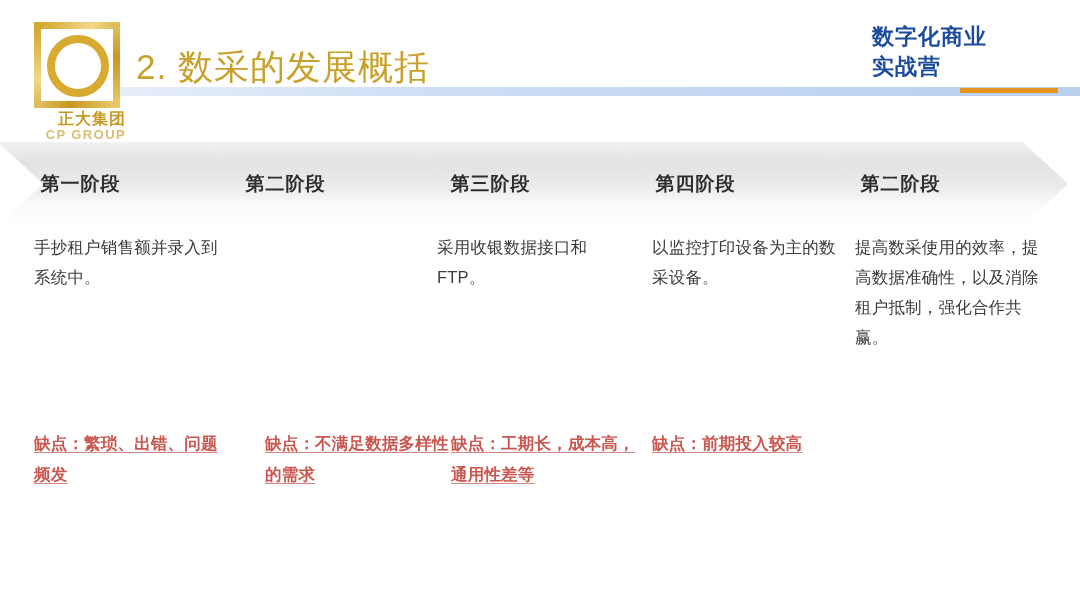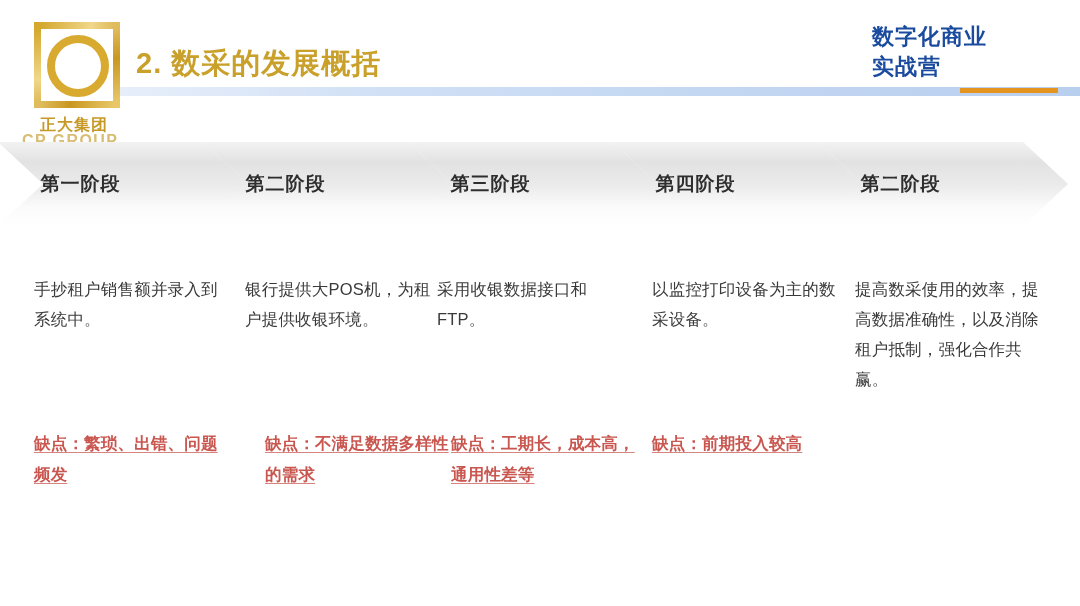--- a/index.html
+++ b/index.html
@@ -52,44 +52,44 @@
     left: 13px;
     top: 13px;
     width: 46px;
     height: 46px;
     border-radius: 50%;
     border: 8px solid #d8aa30;
     background: #ffffff;
     box-sizing: content-box;
   }
   .logo-cn {
-    text-align: center;
+    text-align: right;
     font-size: 16px;
     font-weight: bold;
     letter-spacing: 1px;
     color: #c79a28;
     line-height: 18px;
-    margin-top: 14px;
+    margin-top: 8px;
   }
   .logo-en {
-    text-align: left;
-    font-size: 16px;
+    text-align: right;
+    font-size: 13px;
     font-weight: bold;
     letter-spacing: 1.4px;
     color: #d9bd72;
     line-height: 14px;
   }
 
   
   #page-title {
     position: absolute;
     left: 136px;
     top: 44px;
-    font-size: 29px;
-    font-weight: bold;
+    font-size: 35px;
+    font-weight: normal;
     letter-spacing: 1px;
     color: #c8a02a;
     white-space: nowrap;
   }
 
   
   #title-rule {
     position: absolute;
     left: 120px;
     top: 87px;
@@ -166,21 +166,20 @@
     letter-spacing: 1px;
   }
 
   
   #body-columns {
     position: absolute;
     left: 0;
     top: 232px;
     width: 1080px;
     height: 175px;
-    margin-top: 42px;
   }
   .body-col {
     position: absolute;
     top: 0;
     width: 190px;
     font-size: 16.5px;
     line-height: 30px;
     color: #3a3a3a;
     letter-spacing: 0.2px;
   }
@@ -246,21 +245,20 @@
   <div class="chevron-label" style="left:-2px;">第一阶段</div>
   <div class="chevron-label" style="left:203px;">第二阶段</div>
   <div class="chevron-label" style="left:408px;">第三阶段</div>
   <div class="chevron-label" style="left:613px;">第四阶段</div>
   <div class="chevron-label" style="left:818px;">第二阶段</div>
 
 </div>
 
 <div id="body-columns">
   <div class="body-col" style="left:34px;">手抄租户销售额并录入到系统中。</div>
-  <div class="body-col" style="left:245px;">银行提供大POS机，为租户提供收银环境。</div>
   <div class="body-col" style="left:437px;">采用收银数据接口和FTP。</div>
   <div class="body-col" style="left:652px;">以监控打印设备为主的数采设备。</div>
   <div class="body-col" style="left:855px;">提高数采使用的效率，提高数据准确性，以及消除租户抵制，强化合作共赢。</div>
 </div>
 
 <div id="drawback-row">
   <div class="drawback-col" style="left:34px;"><span>缺点：繁琐、出错、问题频发</span></div>
   <div class="drawback-col" style="left:245px;margin-left:20px;"><span>缺点：不满足数据多样性的需求</span></div>
   <div class="drawback-col" style="left:451px;"><span>缺点：工期长，成本高，通用性差等</span></div>
   <div class="drawback-col" style="left:652px;"><span>缺点：前期投入较高</span></div>

